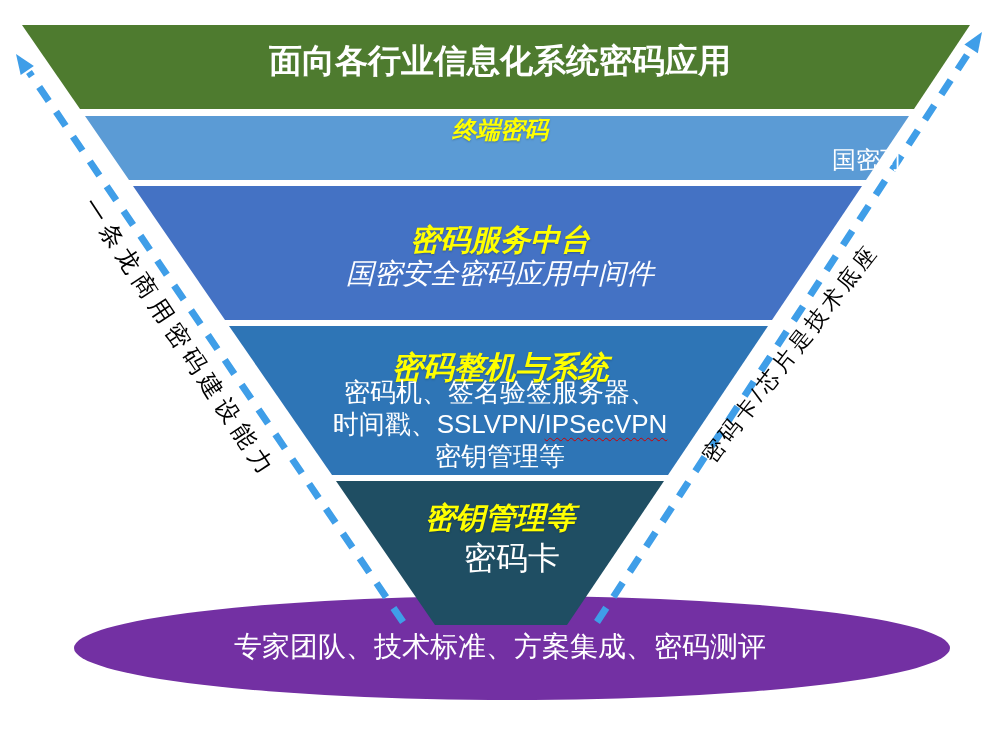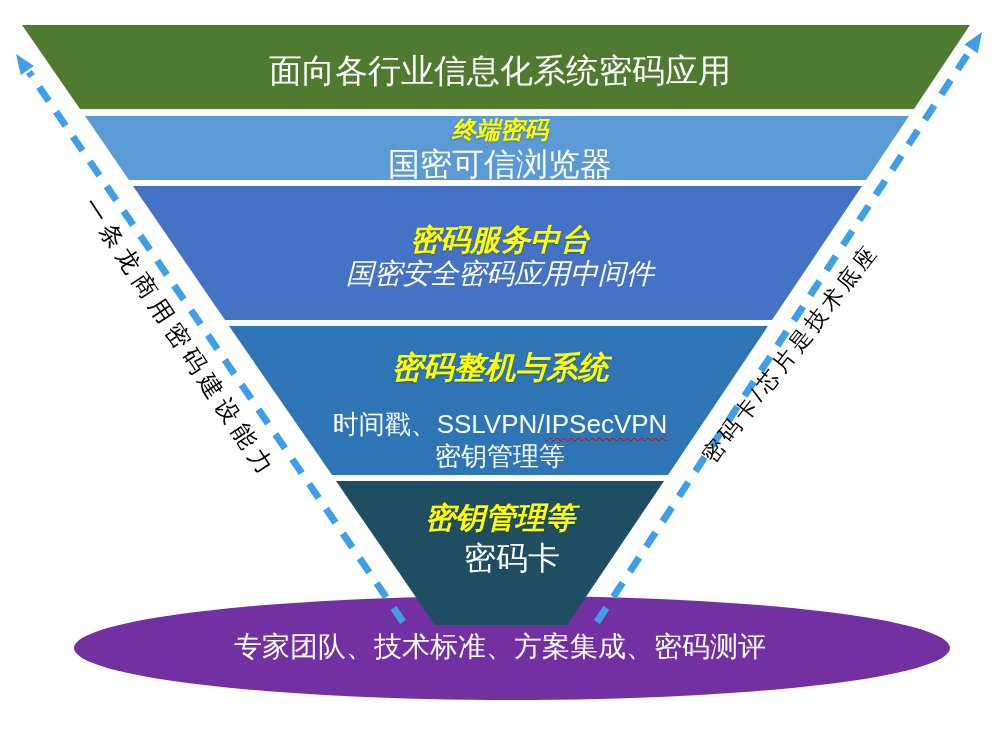--- a/index.html
+++ b/index.html
@@ -20,23 +20,23 @@
     color: #ffffff;
     line-height: 1.15;
     white-space: nowrap;
   }
   .heading {
     color: #ffff00;
     font-weight: 700;
     text-shadow: 0 1px 2px rgba(0,0,0,0.25);
     font-style: italic;
   }
-  .title       { top: 52px;  font-size: 33px; font-weight: 400; }
+  .title       { top: 42px;  font-size: 33px; font-weight: 700; }
   .l1-heading  { top: 116px; font-size: 24px; }
-  .l1-line1    { top: 146px; font-size: 32px; }
+  .l1-line1    { top: 146px; font-size: 24px; text-align: right; }
   .l2-heading  { top: 223px; font-size: 30px; }
   .l2-line1    { top: 258px; font-size: 28px; font-style: italic; }
   .l3-heading  { top: 350px; font-size: 31px; }
   .l3-line1    { top: 378px; font-size: 26px; }
   .l3-line2    { top: 410px; font-size: 26px; }
   .l3-line3    { top: 442px; font-size: 26px; }
   .l4-heading  { top: 501px; font-size: 30px; }
   .l4-line1    { top: 540px; font-size: 32px; padding-left: 12px; }
   .l4-line2    { top: 570px; font-size: 24px; }
   .base-text   { top: 631px; font-size: 28px; }
@@ -95,20 +95,21 @@
 
   <div class="txt title">面向各行业信息化系统密码应用</div>
 
   <div class="txt heading l1-heading">终端密码</div>
   <div class="txt l1-line1">国密可信浏览器</div>
 
   <div class="txt heading l2-heading">密码服务中台</div>
   <div class="txt l2-line1">国密安全密码应用中间件</div>
 
   <div class="txt heading l3-heading">密码整机与系统</div>
+  <div class="txt l3-line1">密码机、签名验签服务器、</div>
   <div class="txt l3-line2"><span>时间戳、SSLVPN/</span><span class="wavy">IPSecVPN</span></div>
   <div class="txt l3-line3">密钥管理等</div>
 
   <div class="txt heading l4-heading">密钥管理等</div>
   <div class="txt l4-line1">密码卡</div>
 
   <div class="txt base-text">专家团队、技术标准、方案集成、密码测评</div>
 
   <div class="side-label side-left">一条龙商用密码建设能力</div>
   <div class="side-label side-right">密码卡/芯片是技术底座</div>

